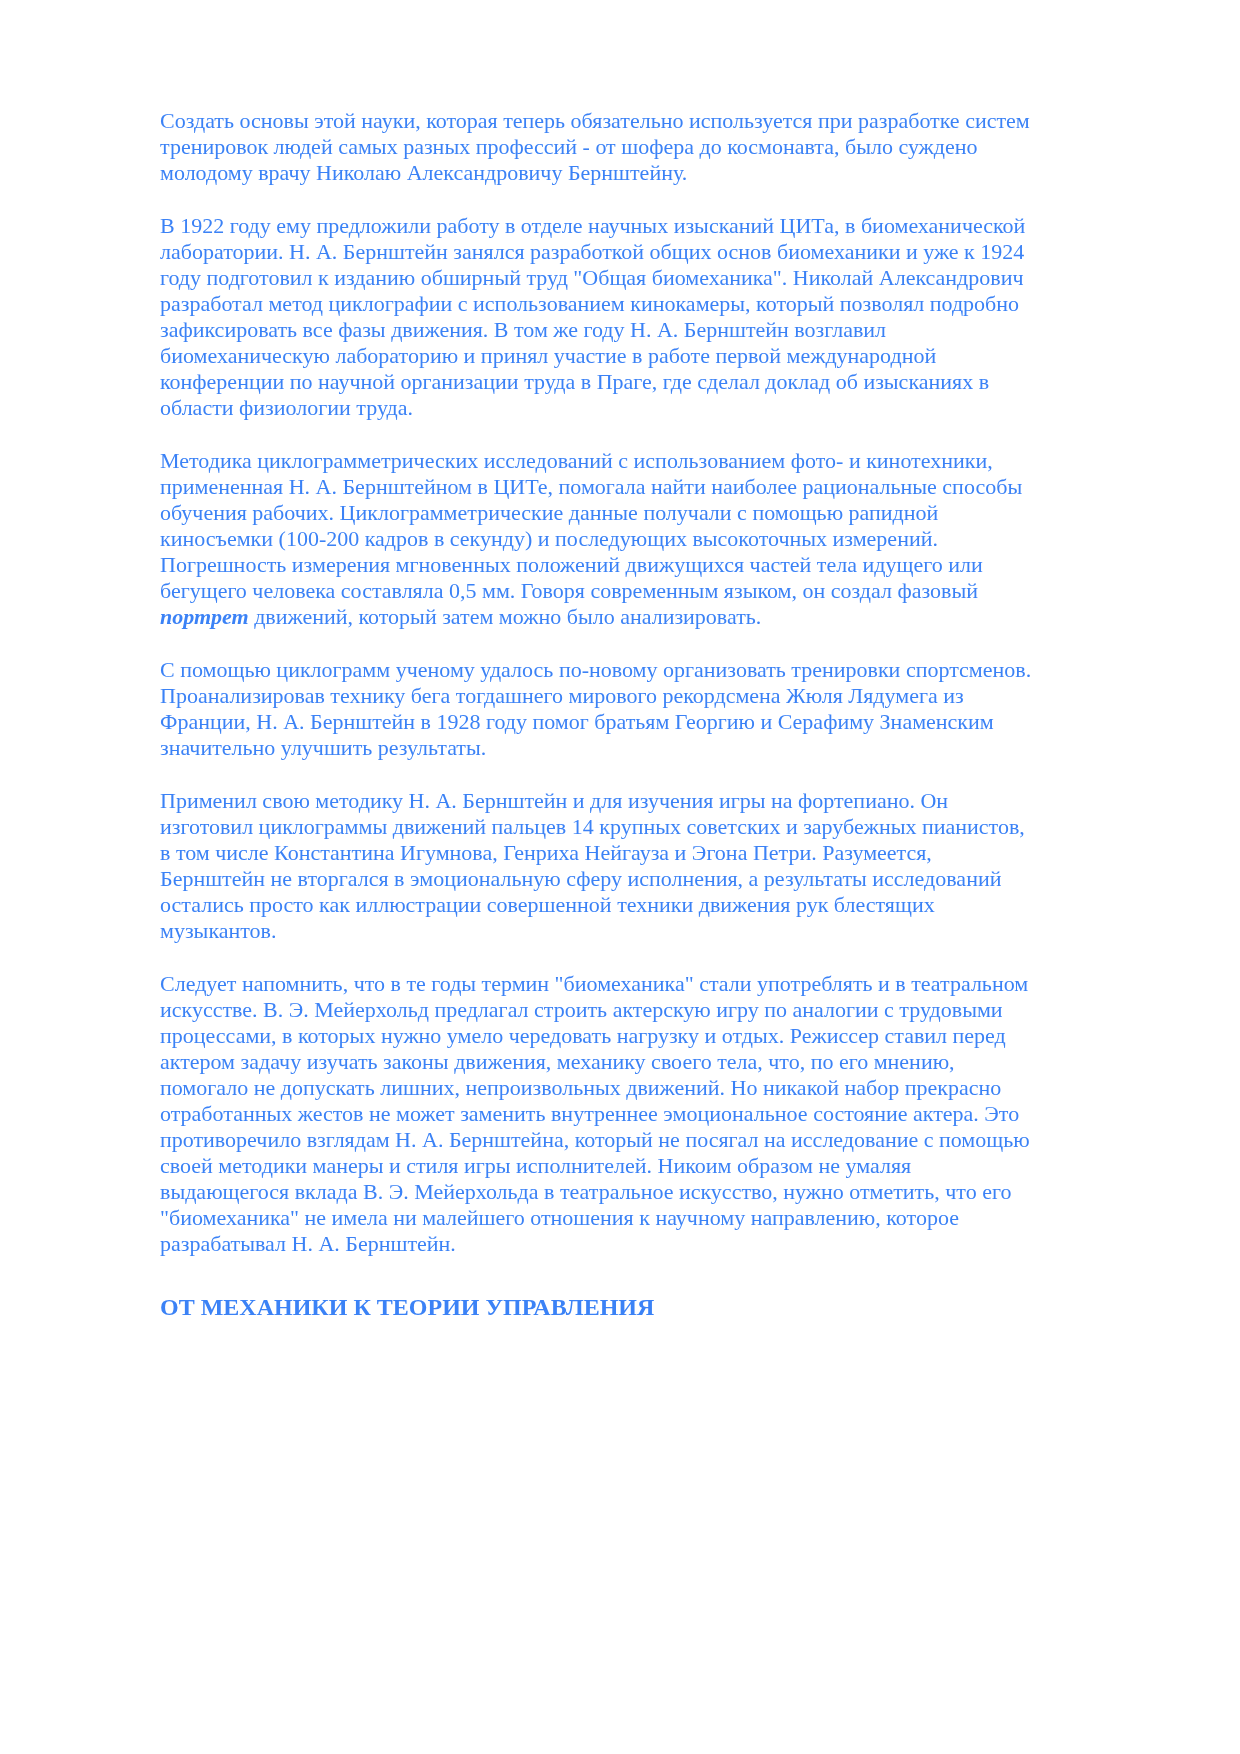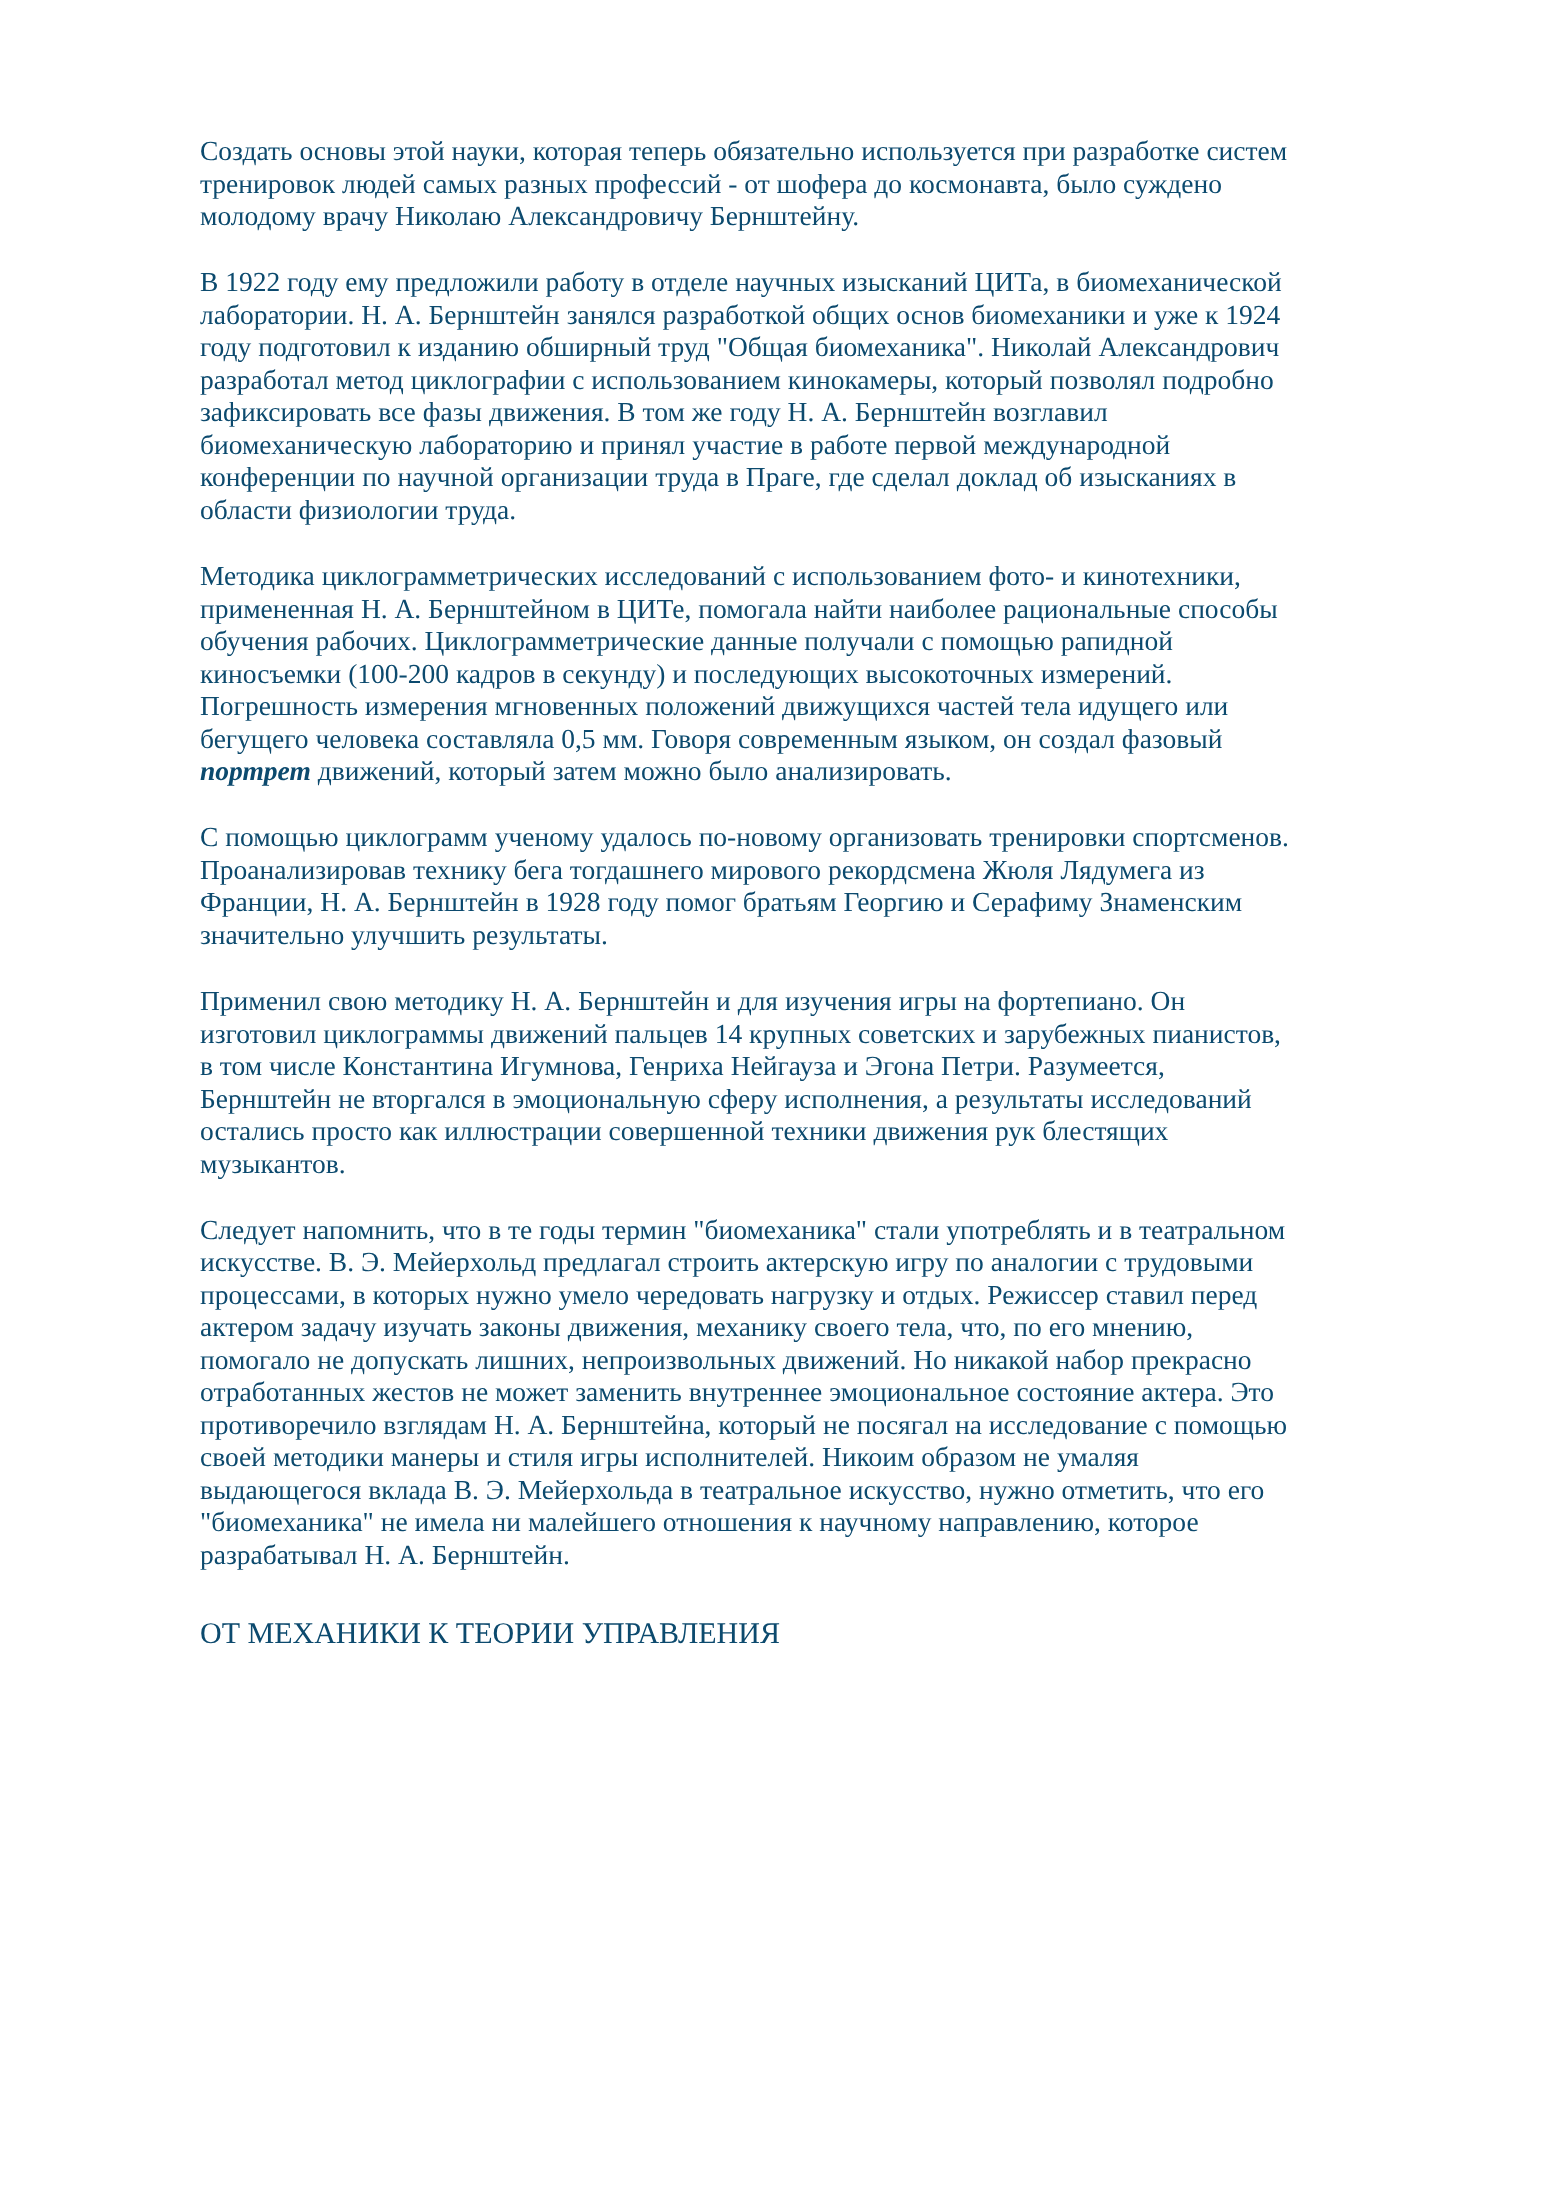--- a/index.html
+++ b/index.html
@@ -7,41 +7,41 @@
     padding: 0;
     background: #ffffff;
   }
   .page {
     position: relative;
     width: 1240px;
     min-height: 1754px;
     background: #ffffff;
     box-sizing: border-box;
     font-family: "Liberation Serif", "DejaVu Serif", serif;
-    color: #0c4a6e;
+    color: #3b82f6;
   }
   .text-block {
     box-sizing: border-box;
     padding: 108px 200px 60px 160px;
     font-size: 22px;
     line-height: 26px;
     text-align: left;
   }
   .text-block p {
     margin: 0 0 27px 0;
     padding: 0;
   }
   .italic {
     font-style: italic;
     font-weight: bold;
   }
   h2.section-heading {
     font-size: 24px;
     line-height: 28px;
-    font-weight: normal;
+    font-weight: bold;
     margin: 36px 0 30px 0;
     padding: 0;
   }
 </style>
 </head>
 <body>
 
 <div class="page">
   <div class="text-block">
 

